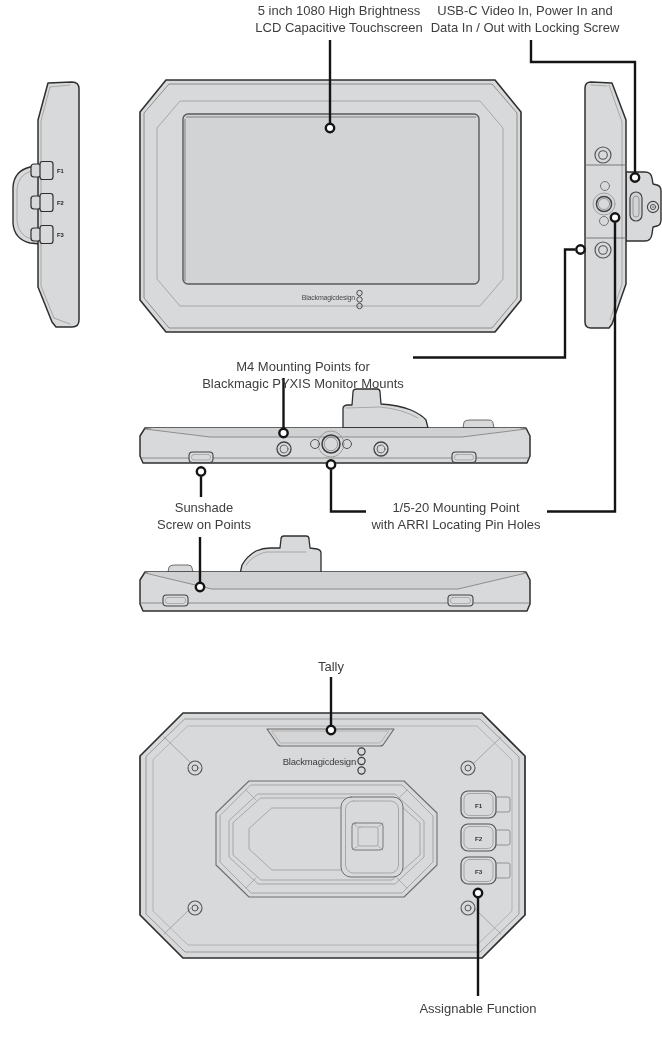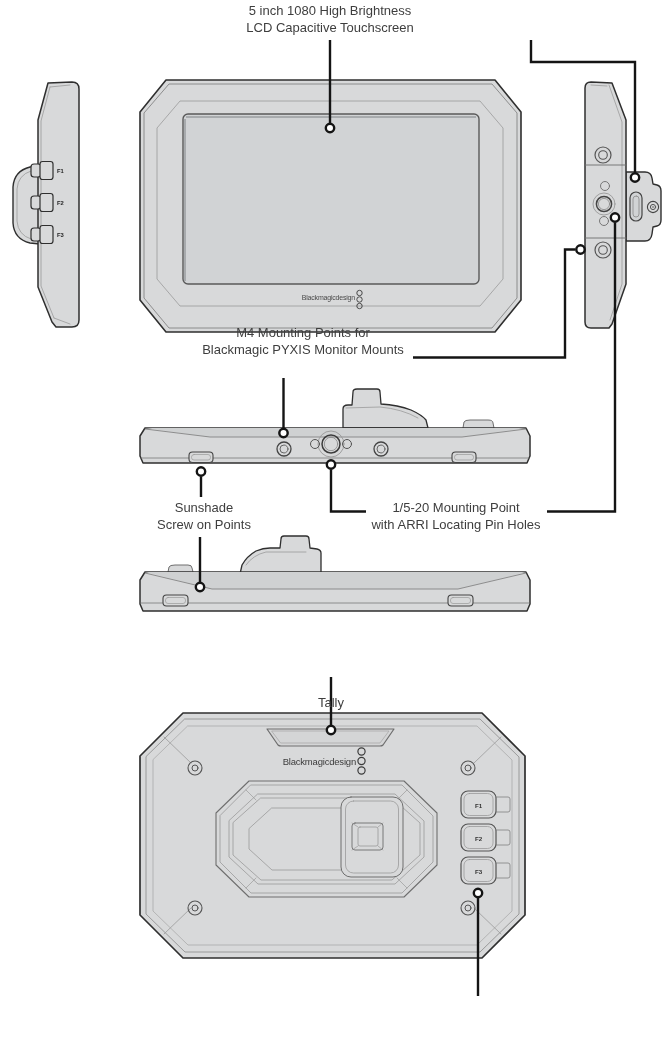--- a/index.html
+++ b/index.html
@@ -220,35 +220,40 @@
       <circle cx="331" cy="464.5" r="4.2"></circle>
       <circle cx="615" cy="217.5" r="4.2"></circle>
       <circle cx="201" cy="471.5" r="4.2"></circle>
       <circle cx="200" cy="587" r="4.2"></circle>
       <circle cx="331" cy="730" r="4.2"></circle>
       <circle cx="478" cy="893" r="4.2"></circle>
     </g>
   </g>
 </svg>
 
-  <div class="lbl" style="left:205px;top:3px;width:250px;">
+  <div class="lbl" style="left:214px;top:3px;width:250px;">
     <div>5 inch 1080 High Brightness</div>
     <div>LCD Capacitive Touchscreen</div>
   </div>
-  <div class="lbl" style="left:178px;top:325px;width:250px;">
+  <div class="lbl" style="left:400px;top:3px;width:250px;">
+    <div>USB-C Video In, Power In and</div>
+    <div>Data In / Out with Locking Screw</div>
+  </div>
+  <div class="lbl" style="left:178px;top:359px;width:250px;">
     <div>M4 Mounting Points for</div>
     <div>Blackmagic PYXIS Monitor Mounts</div>
   </div>
   <div class="lbl" style="left:129px;top:500px;width:150px;">
     <div>Sunshade</div>
     <div>Screw on Points</div>
   </div>
   <div class="lbl" style="left:331px;top:500px;width:250px;">
     <div>1/5-20 Mounting Point</div>
     <div>with ARRI Locating Pin Holes</div>
   </div>
-  <div class="lbl" style="left:281px;top:659px;width:100px;margin-top:36px;">
+  <div class="lbl" style="left:281px;top:659px;width:100px;">
     <div>Tally</div>
   </div>
   <div class="lbl" style="left:393px;top:1001px;width:170px;">
+    <div>Assignable Function</div>
   </div>
 
 </div>
 
 </body></html>

